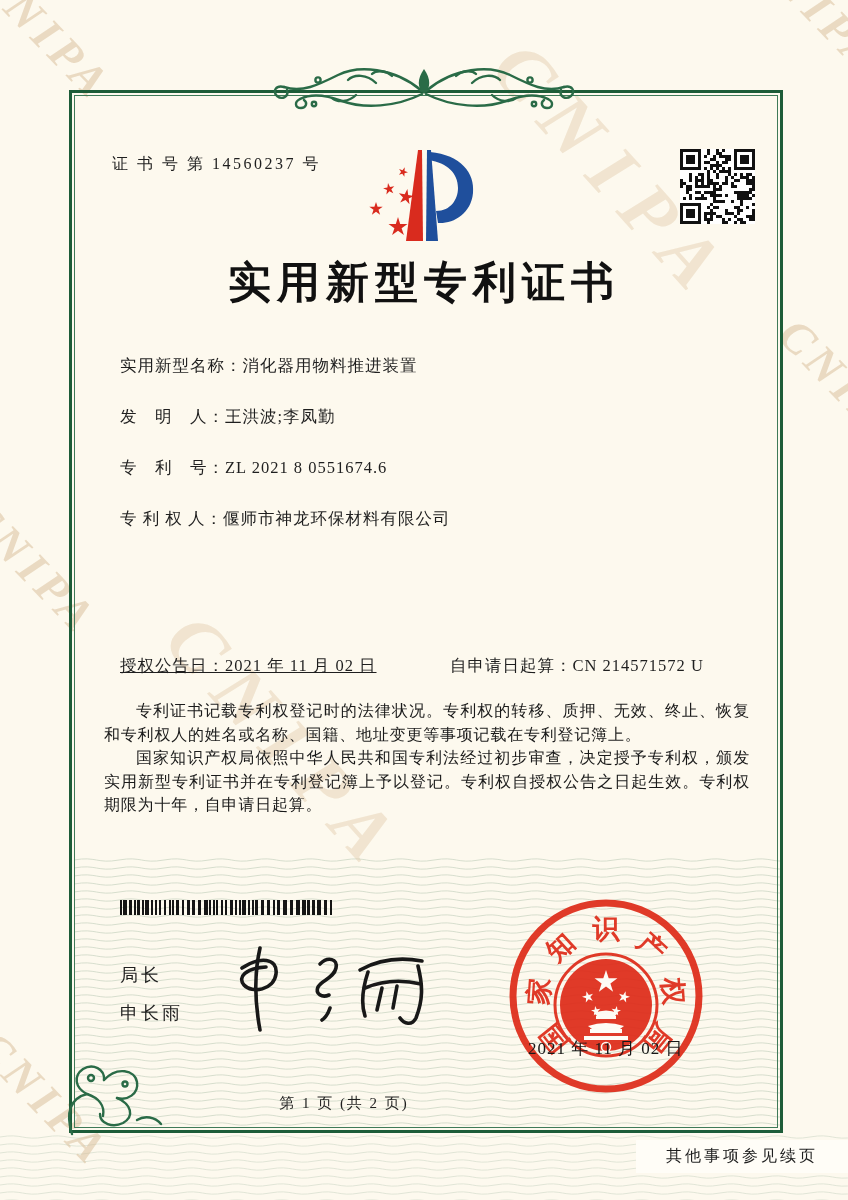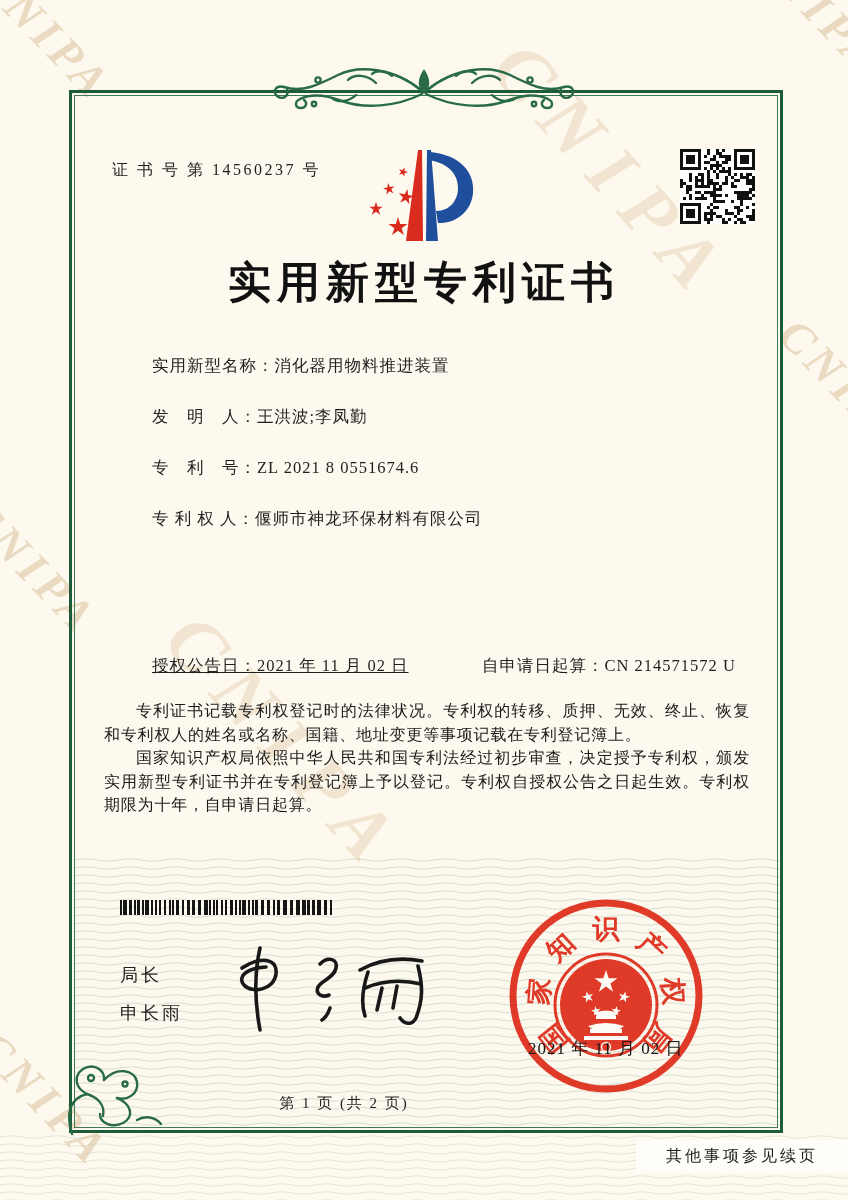--- a/index.html
+++ b/index.html
@@ -23,30 +23,30 @@
 
   
   .frame{position:absolute;left:69px;top:90px;width:708px;height:1037px;
          border:3px solid #1d5c38;z-index:2;}
   .frame-inner{position:absolute;left:2px;top:2px;right:2px;bottom:2px;border:1px solid #3f7a58;}
   .orn-top{position:absolute;left:254px;top:61px;width:340px;height:58px;z-index:3;}
   .orn-corner{position:absolute;left:47px;top:1054px;width:118px;height:82px;z-index:3;}
 
   .content{position:absolute;left:0;top:0;width:848px;height:1200px;z-index:4;}
 
-  .cert-no{position:absolute;left:112px;top:160px;font-size:16px;letter-spacing:2.5px;}
+  .cert-no{position:absolute;left:112px;top:154px;font-size:16px;letter-spacing:2.5px;}
   .logo{position:absolute;left:345px;top:140px;width:152px;height:112px;}
   .qr{position:absolute;left:680px;top:149px;width:75px;height:75px;}
 
   .title{position:absolute;left:0;top:254px;width:848px;text-align:center;
          font-size:43px;font-weight:bold;letter-spacing:6px;color:#111;}
 
   .fields{position:absolute;left:120px;top:340px;width:640px;}
   .field-row{height:51px;display:flex;align-items:center;font-size:16.5px;letter-spacing:1px;}
-  .f-label{white-space:pre;margin-left:32px;}
+  .f-label{white-space:pre;}
   .f-value{white-space:pre;}
   .grant-row{position:absolute;left:120px;top:655px;width:640px;display:flex;
              font-size:16.5px;letter-spacing:1px;}
   .grant-col1{width:330px;text-decoration:underline;}
 
   .paras{position:absolute;left:104px;top:699px;width:646px;font-size:16px;line-height:23.5px;
          letter-spacing:.8px;color:#1a1a1a;}
   .paras p{margin:0;text-indent:2em;text-align:justify;}
 
   .barcode{position:absolute;left:120px;top:900px;width:220px;height:15px;font-size:0;}

